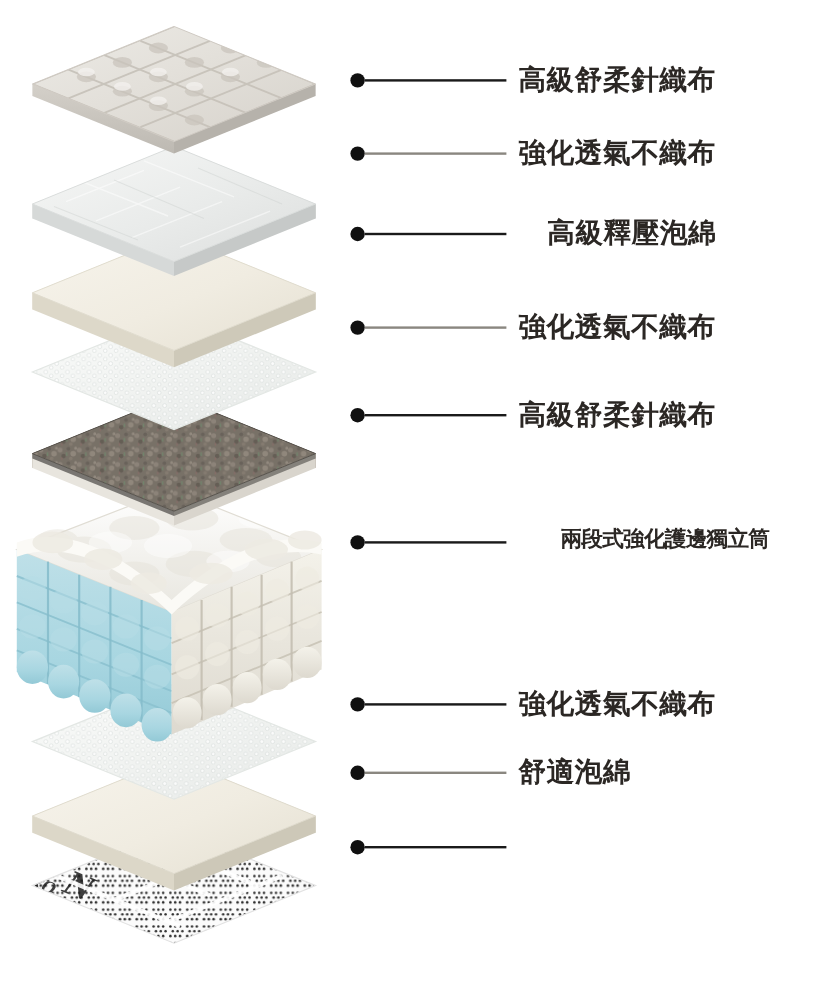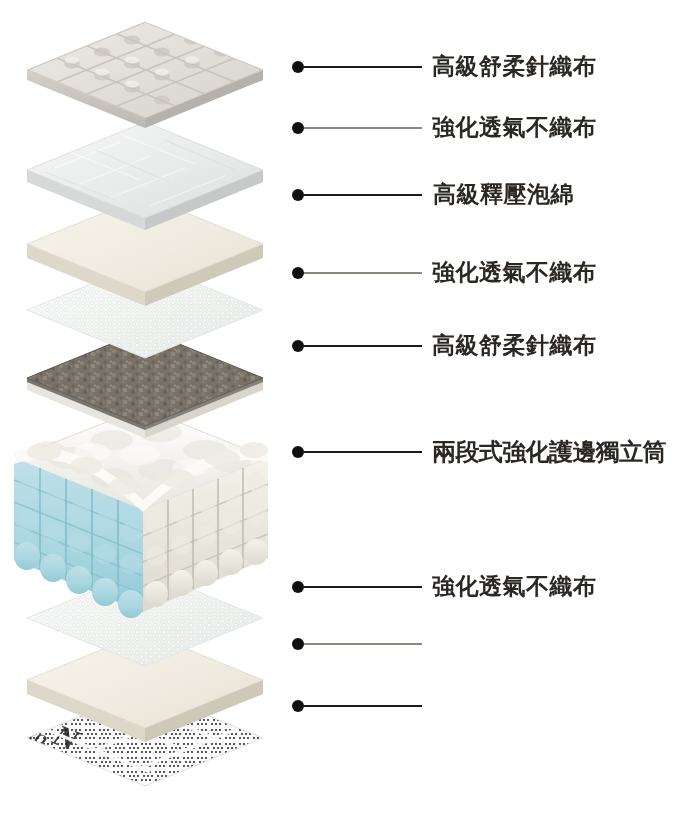--- a/index.html
+++ b/index.html
@@ -27,21 +27,21 @@
 
   .label {
     position:absolute;
     font-size:23px;
     line-height:1;
     color:#2b2724;
     white-space:nowrap;
     font-weight:700;
     letter-spacing:0.5px;
   }
-  .label.tight { letter-spacing:-0.6px; font-size:24px; }
+  .label.tight { letter-spacing:-0.6px; font-size:18px;margin-left:35px; }
 </style>
 </head>
 <body>
 
 <div id="diagram">
 
   <div class="stack">
     <svg width="290" height="840" viewBox="0 0 290 840">
       <defs>
 
@@ -432,19 +432,20 @@
     <span class="dot"></span>
     <span class="rule grey" style="width:118px;"></span>
   </div>
   <div class="leader" style="left:292px; top:700px;">
     <span class="dot"></span>
     <span class="rule" style="width:118px;"></span>
   </div>
 
   <span class="label" style="left:432px; top:55px;">高級舒柔針織布</span>
   <span class="label" style="left:432px; top:116px;">強化透氣不織布</span>
-  <span class="label" style="left:433px; top:183px;text-align:right;">高級釋壓泡綿</span>
+  <span class="label" style="left:456px; top:183px;text-align:right;">高級釋壓泡綿</span>
   <span class="label" style="left:432px; top:261px;">強化透氣不織布</span>
   <span class="label" style="left:432px; top:334px;">高級舒柔針織布</span>
   <span class="label tight" style="left:432px; top:440px;">兩段式強化護邊獨立筒</span>
   <span class="label" style="left:432px; top:575px;">強化透氣不織布</span>
+  <span class="label" style="left:432px; top:632px;">舒適泡綿</span>
 
 </div>
 
 </body></html>

